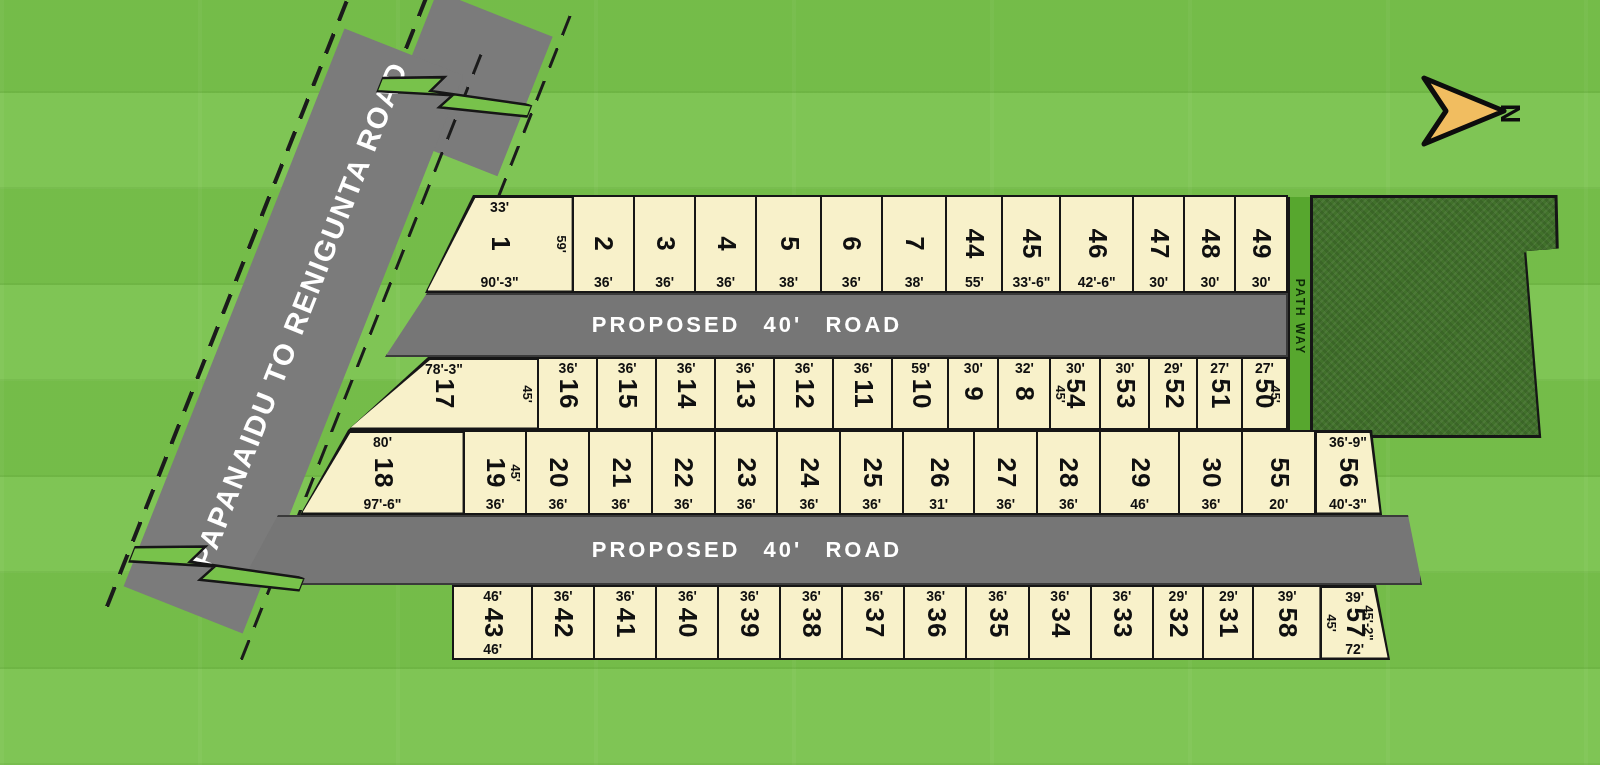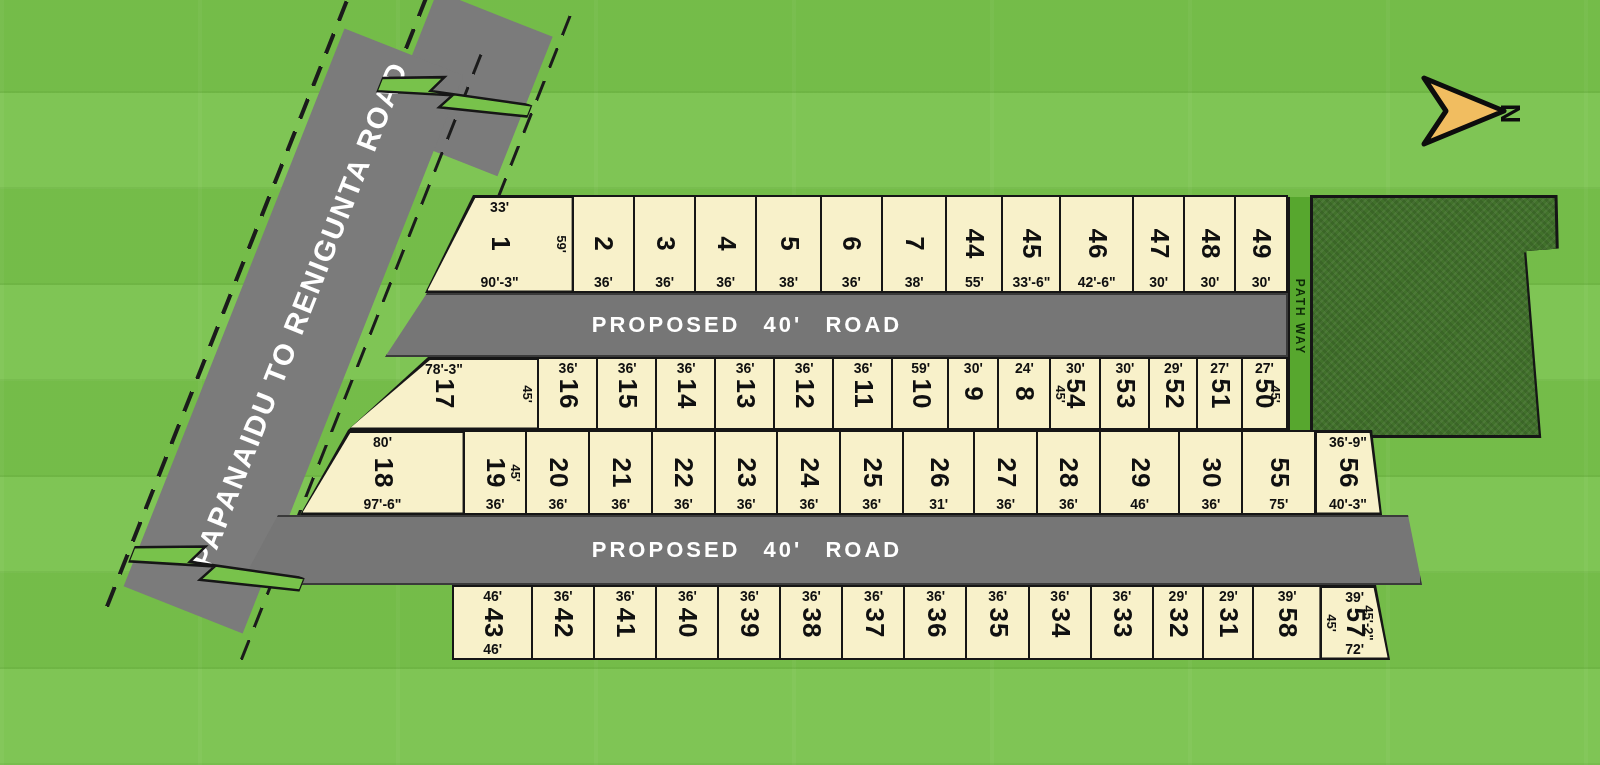--- a/index.html
+++ b/index.html
@@ -182,21 +182,21 @@
       <div class="plot" style="flex-grow: 34;">
         <div class="n">10</div>
         <div class="dim dt">59'</div>
       </div>
       <div class="plot" style="flex-grow: 30;">
         <div class="n">9</div>
         <div class="dim dt">30'</div>
       </div>
       <div class="plot" style="flex-grow: 32;">
         <div class="n">8</div>
-        <div class="dim dt">24'</div>
+        <div class="dim dt">32'</div>
       </div>
       <div class="plot" style="flex-grow: 30;">
         <div class="n">54</div>
         <div class="dim dt">30'</div>
         <div class="dim dl">45'</div>
       </div>
       <div class="plot" style="flex-grow: 30;">
         <div class="n">53</div>
         <div class="dim dt">30'</div>
       </div>
@@ -267,21 +267,21 @@
       <div class="plot" style="flex-grow: 46;">
         <div class="n">29</div>
         <div class="dim db">46'</div>
       </div>
       <div class="plot" style="flex-grow: 36;">
         <div class="n">30</div>
         <div class="dim db">36'</div>
       </div>
       <div class="plot" style="flex-grow: 42;">
         <div class="n">55</div>
-        <div class="dim db">75'</div>
+        <div class="dim db">20'</div>
       </div>
       <div class="plot slant" style="flex-grow: 40; clip-path: polygon(0px 0px, calc(100% - 10px) 0px, 100% 100%, 0px 100%);">
         <div class="pin" style="clip-path: polygon(0px 0px, calc(100% - 10px) 0px, 100% 100%, 0px 100%);">
           <div class="n">56</div>
           <div class="dim dt">36'-9"</div>
           <div class="dim db">40'-3"</div>
         </div>
       </div>
     </div>
   <div class="plotrow" style="left:452px;top:585px;width:938px;height:75px;">

